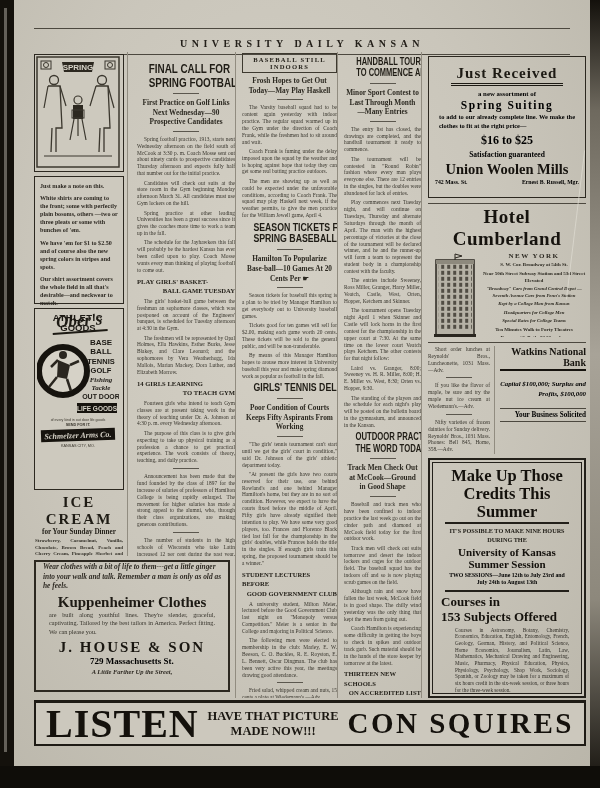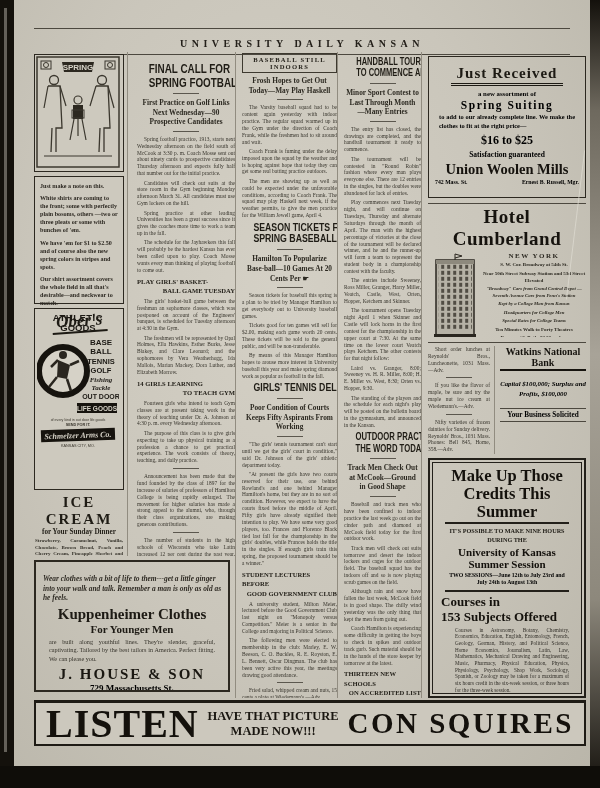--- a/index.html
+++ b/index.html
@@ -48,21 +48,21 @@
   #athletic-box{margin-top:4px;height:182px;padding:2px;}
   #icecream{margin-top:4px;text-align:center;}
   .ic-title{font-size:15px;font-weight:700;letter-spacing:2px;color:#1f1c15;}
   .ic-sub{font-size:7.2px;font-weight:700;color:#26231c;margin-bottom:2px;}
   .ic-flavors{font-size:5px;font-weight:700;line-height:1.3;text-align:justify;color:#37342c;margin:0 1px 2px;}
   .ic-name{font-size:12px;font-weight:700;color:#1f1c15;}
   .ic-addr{font-size:7px;font-weight:700;margin-bottom:1px;}
   .ic-phones{display:flex;justify-content:space-between;font-size:5px;font-weight:700;color:#33302a;}
 
   #kupp{position:absolute;left:0;top:508px;width:196px;height:132px;border:2px solid #2c2820;
-        box-sizing:border-box;padding:12px 7px 2px;text-align:center;overflow:hidden;}
+        box-sizing:border-box;padding:0 7px 2px;text-align:center;overflow:hidden;}
   .kupp-intro{font-size:7.4px;font-style:italic;font-weight:700;line-height:1.3;text-align:left;color:#2e2a23;margin:0 0 3px;}
   .kupp-h1{font-size:15px;font-weight:700;color:#1d1a14;}
   .kupp-h2{font-size:11px;font-weight:700;color:#1d1a14;margin-bottom:3px;}
   .kupp-body{font-size:6.2px;line-height:1.35;text-align:justify;color:#37342c;margin:0 6px 3px;}
   .kupp-name{font-size:15px;font-weight:700;letter-spacing:2px;color:#1a1711;}
   .kupp-addr{font-size:9px;font-weight:700;margin-bottom:2px;}
   .kupp-tag{font-size:6.5px;font-style:italic;font-weight:700;color:#2e2a23;line-height:1.35;}
 
   
   #jr-box{margin-top:4px;border:1.5px solid #2c2820;height:142px;padding:7px 6px;box-sizing:border-box;text-align:center;}
@@ -79,21 +79,21 @@
   #cumberland{margin-top:5px;border-top:1px solid #4c483f;padding-top:2px;height:134px;box-sizing:border-box;overflow:hidden;}
   .cum-title{font-size:19px;font-weight:700;color:#16130e;text-align:center;letter-spacing:.5px;}
   .cum-flex{display:flex;margin-top:2px;}
   .cum-right{flex:1;text-align:center;color:#2c2921;}
   .cum-city{font-size:7px;font-weight:700;letter-spacing:1.5px;}
   .cum-s{font-size:5px;font-weight:700;line-height:1.35;margin-top:2px;}
   .cum-i{font-size:4.8px;font-style:italic;font-weight:700;line-height:1.35;margin-top:2px;}
 
   #watkins-row{display:flex;margin-top:5px;border-top:1px solid #4c483f;padding-top:3px;height:112px;box-sizing:border-box;}
   .shorts{width:62px;padding-right:4px;border-right:1px solid #918c80;}
-  .watkins{flex:1;padding-left:5px;text-align:center;}
+  .watkins{flex:1;padding-left:5px;text-align:right;}
   .wat-title{font-size:10px;font-weight:700;color:#16130e;border-bottom:2px solid #16130e;display:inline-block;padding-bottom:1px;}
   .wat-cap{font-size:6.8px;font-style:italic;font-weight:700;line-height:1.4;margin-top:8px;}
   .wat-sol{font-size:7.2px;font-weight:700;margin-top:10px;border-top:1px solid #4c483f;border-bottom:1px solid #4c483f;padding:2px 0;}
 
   #summer{margin-top:4px;border:2px solid #23201a;box-shadow:inset 0 0 0 2px #cac6bb, inset 0 0 0 3px #23201a;
           height:240px;box-sizing:border-box;text-align:center;padding:7px 7px 2px;overflow:hidden;}
   .sum-h1{font-size:16.5px;font-weight:700;color:#14110c;line-height:1.08;}
   .sum-rule{border-top:2px solid #23201a;width:88%;margin:2px auto 3px;}
   .sum-sub{font-size:6.2px;font-weight:700;line-height:1.3;color:#23201a;}
   .sum-h2{font-size:11px;font-weight:700;color:#14110c;line-height:1.1;margin-top:2px;}
@@ -403,21 +403,20 @@
             <div>153 Subjects Offered</div>
           </div>
           <div class="sum-body">Courses in Astronomy, Botany, Chemistry, Economics, Education, English, Entomology, French, Geology, German, History, and Political Science, Home Economics, Journalism, Latin, Law, Mathematics, Mechanical Drawing and Engineering, Music, Pharmacy, Physical Education, Physics, Physiology, Psychology, Shop Work, Sociology, Spanish, or Zoology may be taken for a maximum of six hours credit in the six-week session, or three hours for the three-week session.</div>
 
         </div>
       </div>
 
       <div id="kupp">
         <div class="kupp-intro">Wear clothes with a bit of life to them---get a little ginger into your walk and talk.  Remember a man is only as old as he feels.</div>
         <div class="kupp-h1">Kuppenheimer Clothes</div>
-        <div class="kupp-h2">For Younger Men</div>
         <div class="kupp-body">are built along youthful lines.  They're slender, graceful, captivating.  Tailored by the best tailors in America.  Perfect fitting.  We can please you.</div>
         <div class="kupp-name">J. HOUSE &amp; SON</div>
         <div class="kupp-addr">729 Massachusetts St.</div>
         <div class="kupp-tag">A Little Farther Up the Street,</div>
 
       </div>
     </div>
 
     <div id="banner">
       <span class="ban-left">LISTEN</span>

